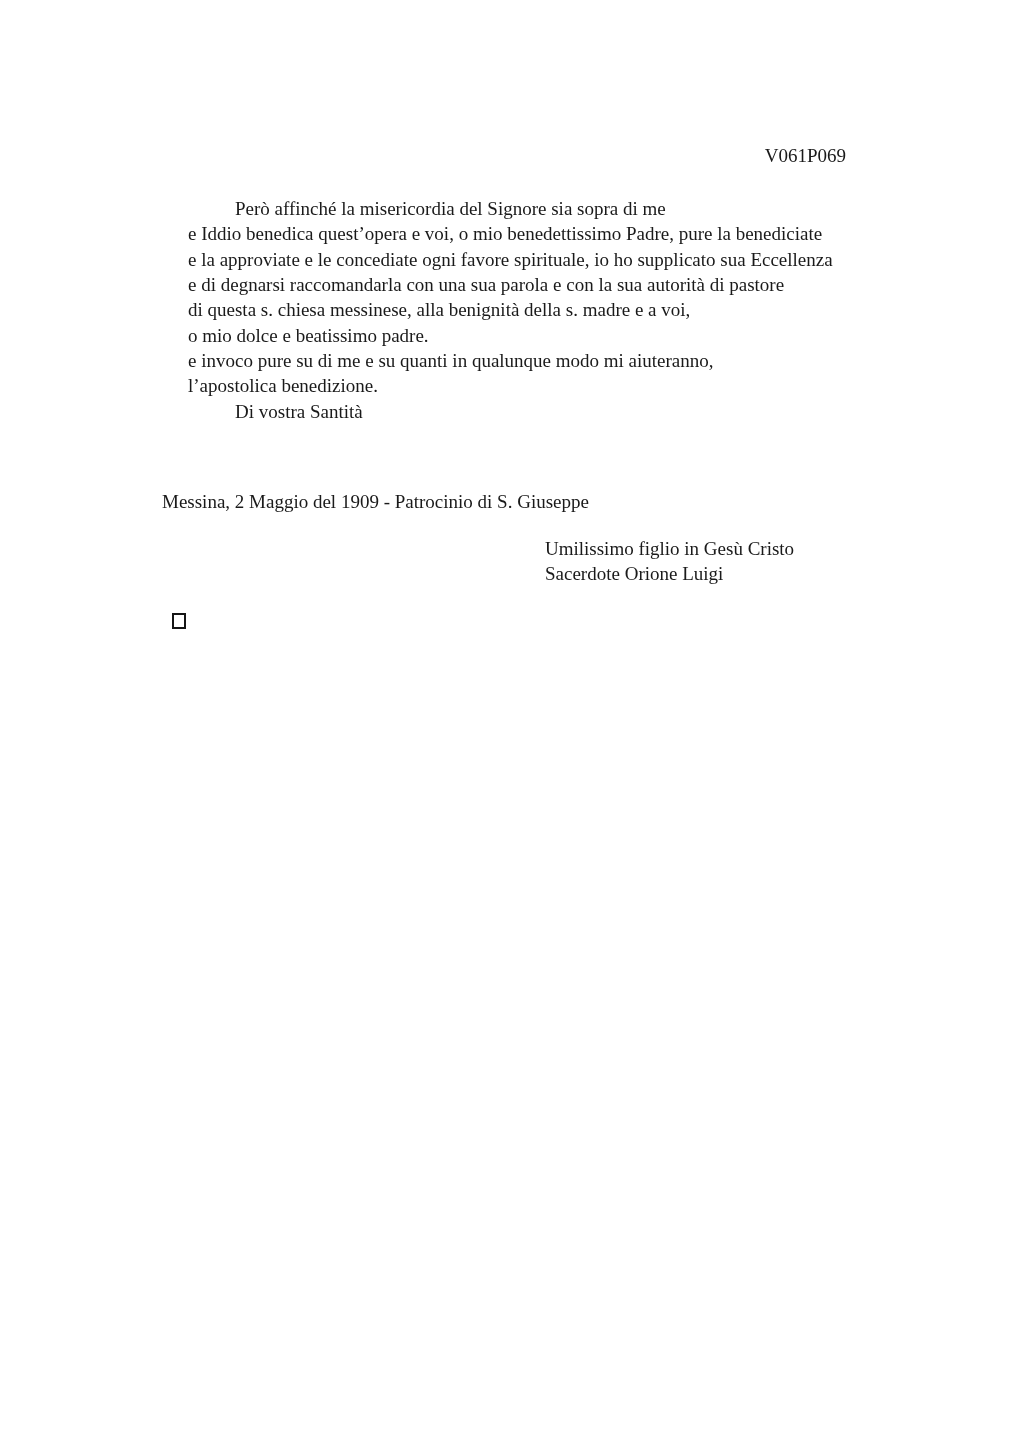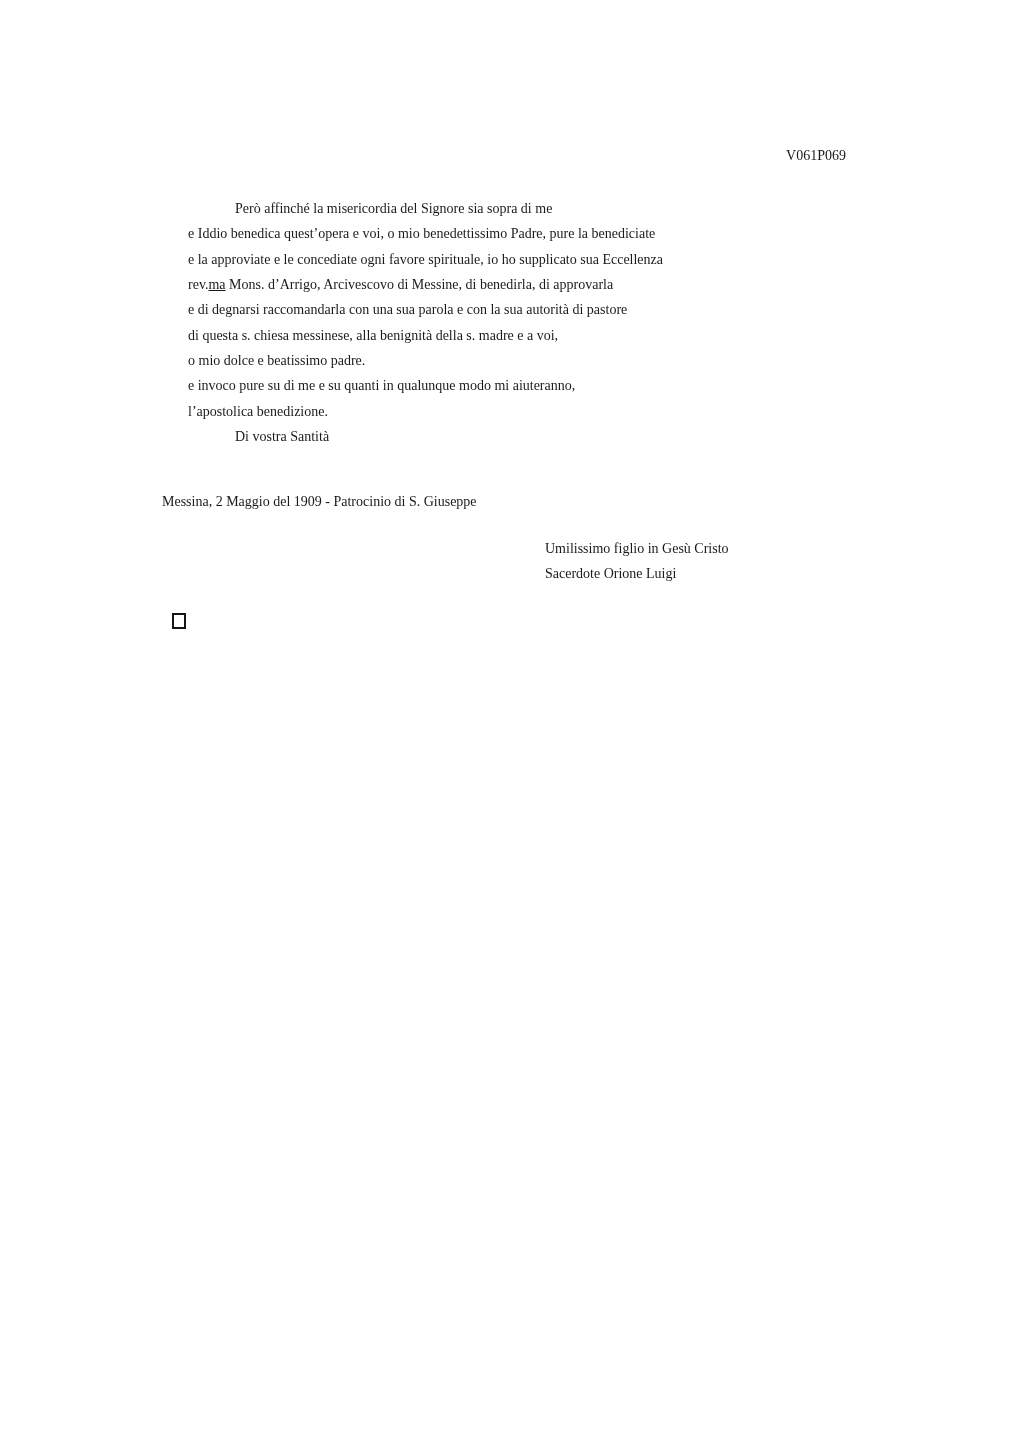--- a/index.html
+++ b/index.html
@@ -6,21 +6,21 @@
     margin: 0;
     padding: 0;
     background: #ffffff;
   }
   .page {
     position: relative;
     width: 1024px;
     height: 1450px;
     background: #ffffff;
     font-family: "Liberation Serif", serif;
-    font-size: 14px;
+    font-size: 19px;
     line-height: 25.35px;
     color: #1a1a1a;
     overflow: hidden;
   }
   .doc-code {
     position: absolute;
     top: 143px;
     right: 178px;
     text-align: right;
     white-space: nowrap;
@@ -68,21 +68,20 @@
 <body>
 
 <div class="page">
 
   <div class="doc-code">V061P069</div>
 
   <div class="letter-body">
       <div class="line indent"><span>Però affinché la misericordia del Signore sia sopra di me</span></div>
       <div class="line"><span>e Iddio benedica quest’opera e voi, o mio benedettissimo Padre, pure la benediciate</span></div>
       <div class="line"><span>e la approviate e le concediate ogni favore spirituale, io ho supplicato sua Eccellenza</span></div>
-      <div class="line"><span>rev.</span><span class="underline">ma</span><span> Mons. d’Arrigo, Arcivescovo di Messine, di benedirla, di approvarla</span></div>
       <div class="line"><span>e di degnarsi raccomandarla con una sua parola e con la sua autorità di pastore</span></div>
       <div class="line"><span>di questa s. chiesa messinese, alla benignità della s. madre e a voi,</span></div>
       <div class="line"><span>o mio dolce e beatissimo padre.</span></div>
       <div class="line"><span>e invoco pure su di me e su quanti in qualunque modo mi aiuteranno,</span></div>
       <div class="line"><span>l’apostolica benedizione.</span></div>
       <div class="line indent"><span>Di vostra Santità</span></div>
     </div>
 
   <div class="date-line">Messina, 2 Maggio del 1909 - Patrocinio di S. Giuseppe</div>
 

